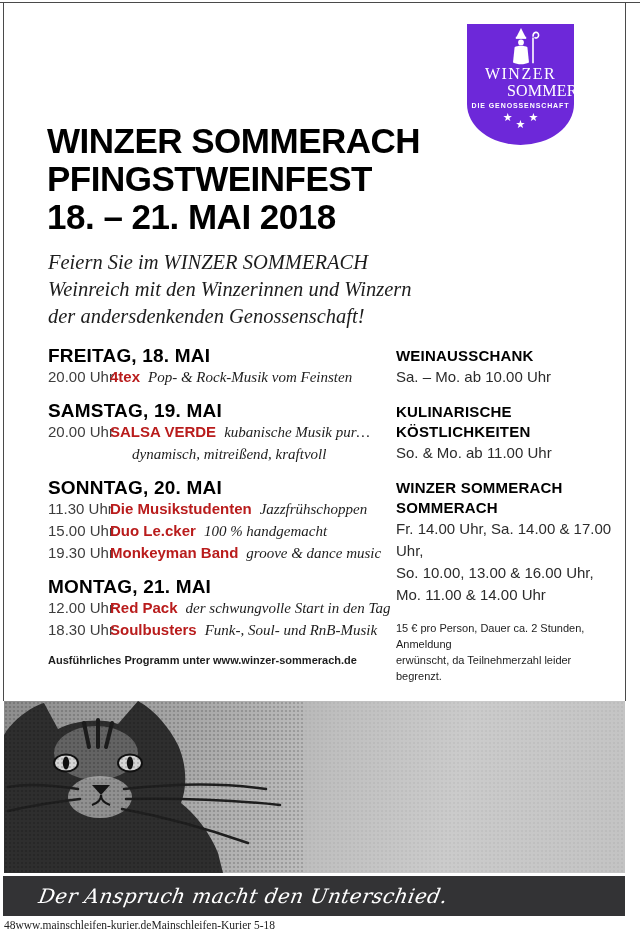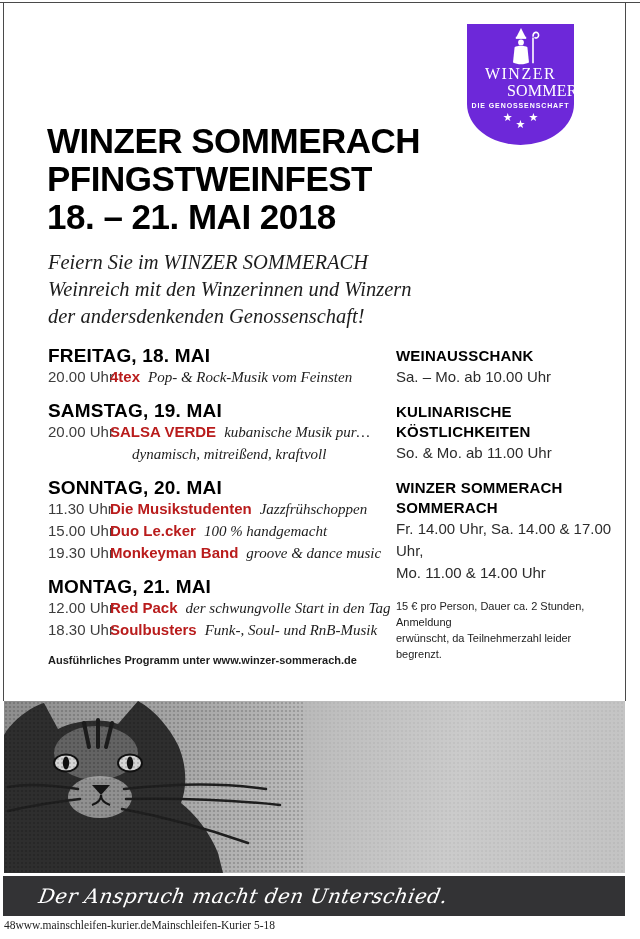--- a/index.html
+++ b/index.html
@@ -185,20 +185,21 @@
     <div class="info-section">
       <div class="info-heading">KULINARISCHE</div>
       <div class="info-heading">KÖSTLICHKEITEN</div>
       <div class="info-line">So. &amp; Mo. ab 11.00 Uhr</div>
     </div>
 
     <div class="info-section">
       <div class="info-heading">WINZER SOMMERACH</div>
       <div class="info-heading">SOMMERACH</div>
       <div class="info-line">Fr. 14.00 Uhr, Sa. 14.00 &amp; 17.00 Uhr,</div>
+      <div class="info-line">So. 10.00, 13.00 &amp; 16.00 Uhr,</div>
       <div class="info-line">Mo. 11.00 &amp; 14.00 Uhr</div>
     </div>
 
     <div class="info-note">
       <div>15 € pro Person, Dauer ca. 2 Stunden, Anmeldung</div>
       <div>erwünscht, da Teilnehmerzahl leider begrenzt.</div>
     </div>
   </div>
 
   <div class="photo">

